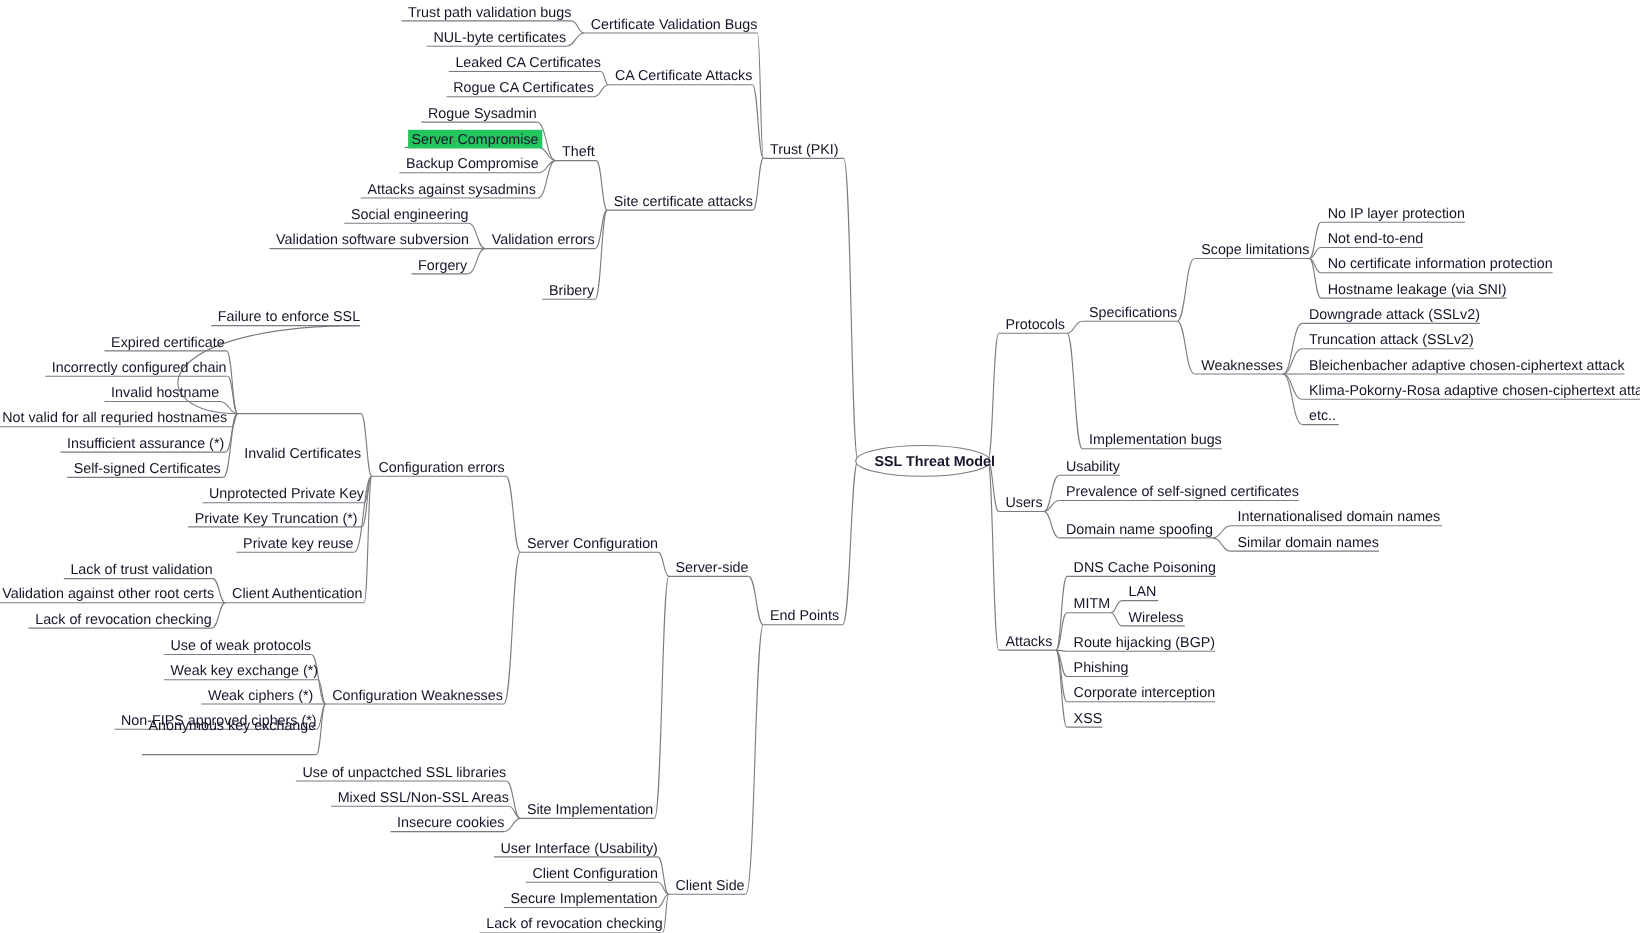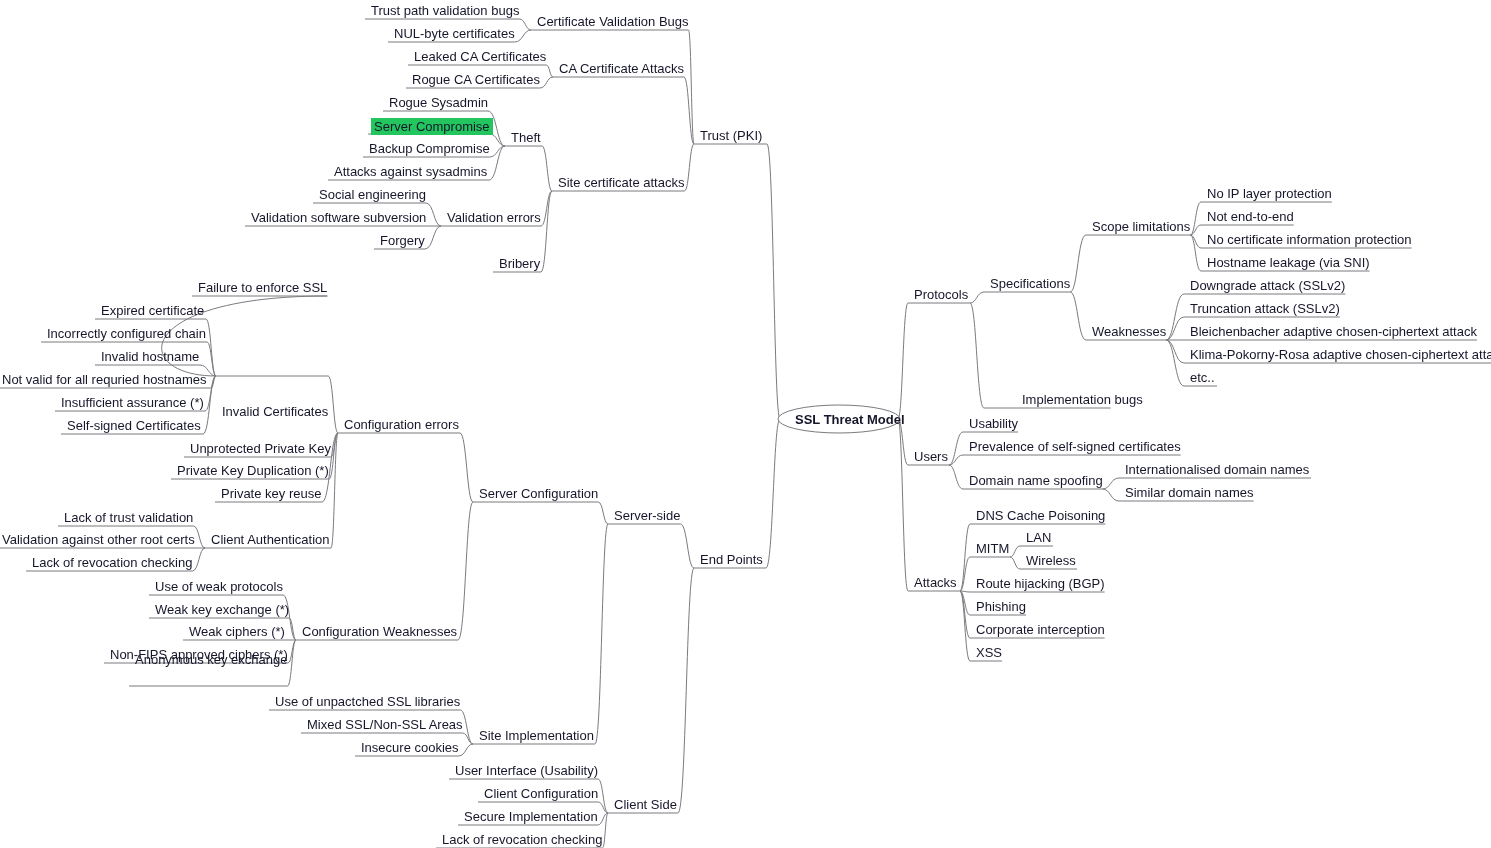--- a/index.html
+++ b/index.html
@@ -222,21 +222,21 @@
       <div class="node-label" style="left: 344px; top: 417px;">Configuration errors</div>
       <div class="node-label" style="left: 222px; top: 360px; margin-top: 44px;">Invalid Certificates</div>
       <div class="node-label" style="left: 198px; top: 280px;">Failure to enforce SSL</div>
       <div class="node-label" style="left: 101px; top: 303px;">Expired certificate</div>
       <div class="node-label" style="left: 47px; top: 326px;">Incorrectly configured chain</div>
       <div class="node-label" style="left: 101px; top: 349px;">Invalid hostname</div>
       <div class="node-label" style="left: 2px; top: 372px;">Not valid for all requried hostnames</div>
       <div class="node-label" style="left: 61px; top: 395px;">Insufficient assurance (*)</div>
       <div class="node-label" style="left: 67px; top: 418px;">Self-signed Certificates</div>
       <div class="node-label" style="left: 190px; top: 441px;">Unprotected Private Key</div>
-      <div class="node-label" style="left: 177px; top: 463px;">Private Key Duplication (*)</div>
+      <div class="node-label" style="left: 177px; top: 463px;">Private Key Truncation (*)</div>
       <div class="node-label" style="left: 221px; top: 486px;">Private key reuse</div>
       <div class="node-label" style="left: 211px; top: 532px;">Client Authentication</div>
       <div class="node-label" style="left: 64px; top: 510px;">Lack of trust validation</div>
       <div class="node-label" style="left: 2px; top: 532px;">Validation against other root certs</div>
       <div class="node-label" style="left: 32px; top: 555px;">Lack of revocation checking</div>
       <div class="node-label" style="left: 302px; top: 624px;">Configuration Weaknesses</div>
       <div class="node-label" style="left: 155px; top: 579px;">Use of weak protocols</div>
       <div class="node-label" style="left: 155px; top: 602px;">Weak key exchange (*)</div>
       <div class="node-label" style="left: 189px; top: 624px;">Weak ciphers (*)</div>
       <div class="node-label" style="left: 110px; top: 647px;">Non-FIPS approved ciphers (*)</div>
@@ -256,21 +256,21 @@
       <div class="node-label" style="left: 1207px; top: 186px;">No IP layer protection</div>
       <div class="node-label" style="left: 1207px; top: 209px;">Not end-to-end</div>
       <div class="node-label" style="left: 1207px; top: 232px;">No certificate information protection</div>
       <div class="node-label" style="left: 1207px; top: 255px;">Hostname leakage (via SNI)</div>
       <div class="node-label" style="left: 1092px; top: 324px;">Weaknesses</div>
       <div class="node-label" style="left: 1190px; top: 278px;">Downgrade attack (SSLv2)</div>
       <div class="node-label" style="left: 1190px; top: 301px;">Truncation attack (SSLv2)</div>
       <div class="node-label" style="left: 1190px; top: 324px;">Bleichenbacher adaptive chosen-ciphertext attack</div>
       <div class="node-label" style="left: 1190px; top: 347px;">Klima-Pokorny-Rosa adaptive chosen-ciphertext attack</div>
       <div class="node-label" style="left: 1190px; top: 370px;">etc..</div>
-      <div class="node-label" style="left: 990px; top: 392px; margin-left: 32px;">Implementation bugs</div>
+      <div class="node-label" style="left: 990px; top: 392px;">Implementation bugs</div>
       <div class="node-label" style="left: 914px; top: 449px;">Users</div>
       <div class="node-label" style="left: 969px; top: 416px;">Usability</div>
       <div class="node-label" style="left: 969px; top: 439px;">Prevalence of self-signed certificates</div>
       <div class="node-label" style="left: 969px; top: 473px;">Domain name spoofing</div>
       <div class="node-label" style="left: 1125px; top: 462px;">Internationalised domain names</div>
       <div class="node-label" style="left: 1125px; top: 485px;">Similar domain names</div>
       <div class="node-label" style="left: 914px; top: 575px;">Attacks</div>
       <div class="node-label" style="left: 976px; top: 508px;">DNS Cache Poisoning</div>
       <div class="node-label" style="left: 976px; top: 541px;">MITM</div>
       <div class="node-label" style="left: 1026px; top: 530px;">LAN</div>

